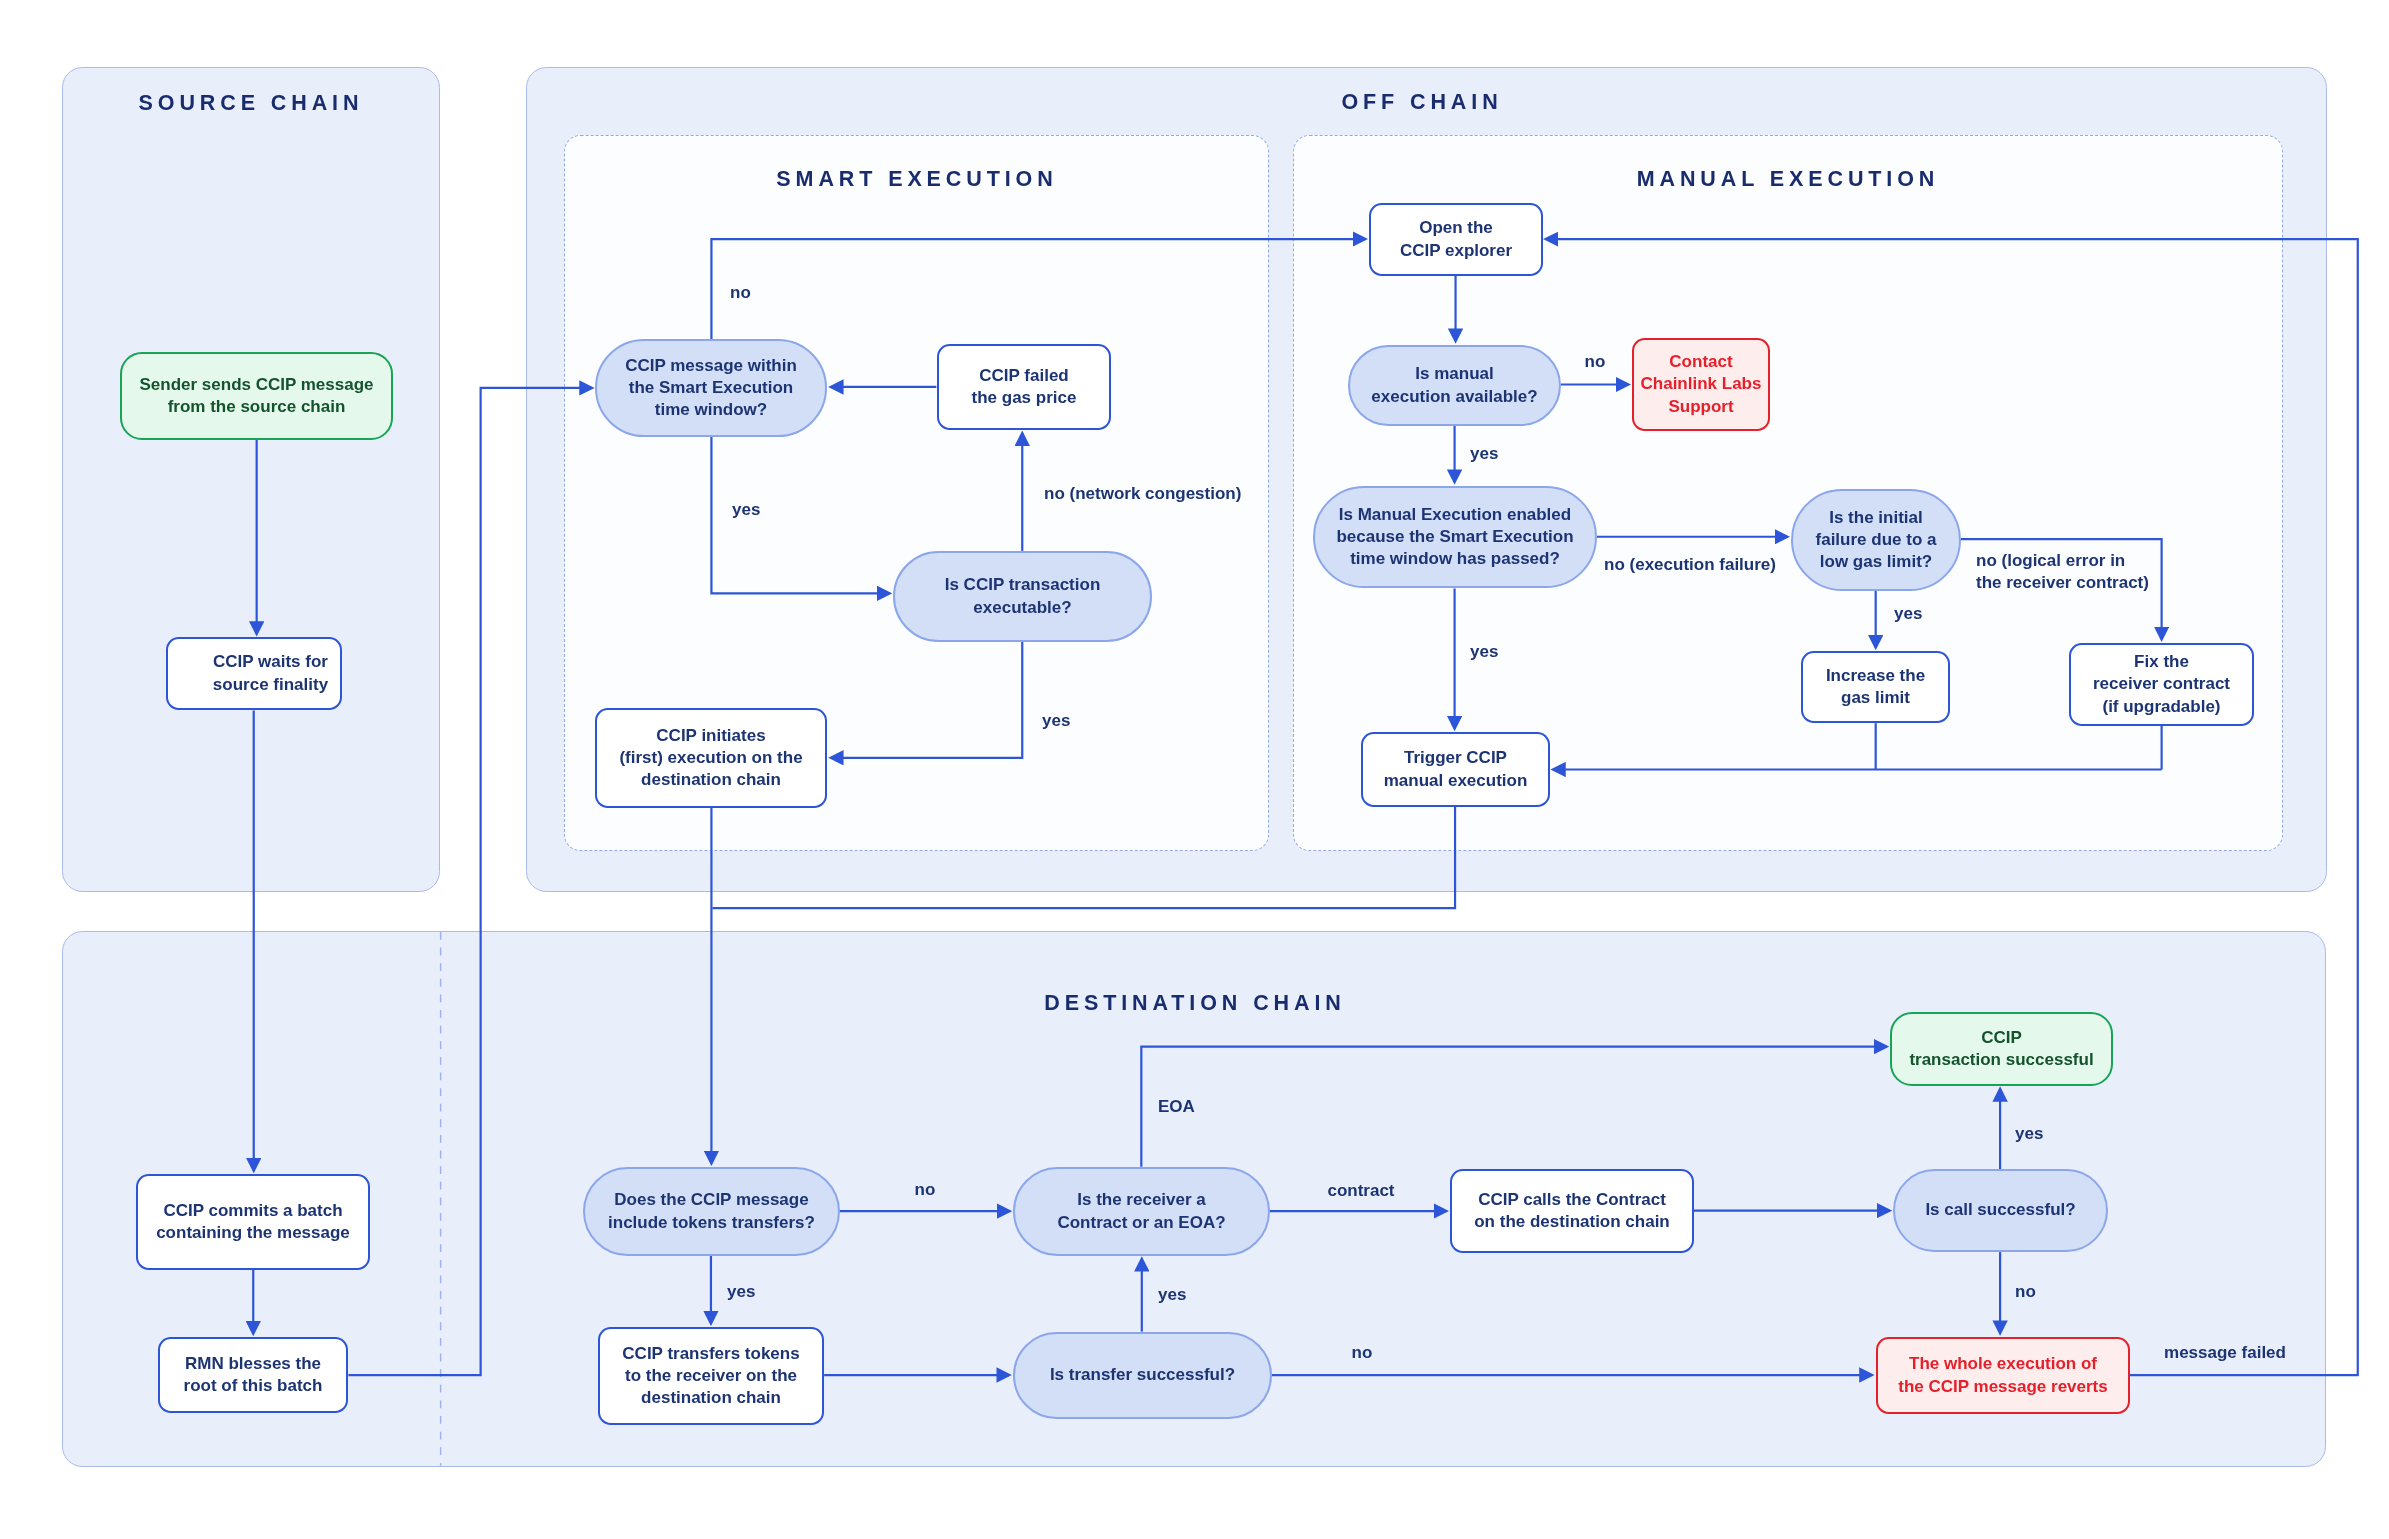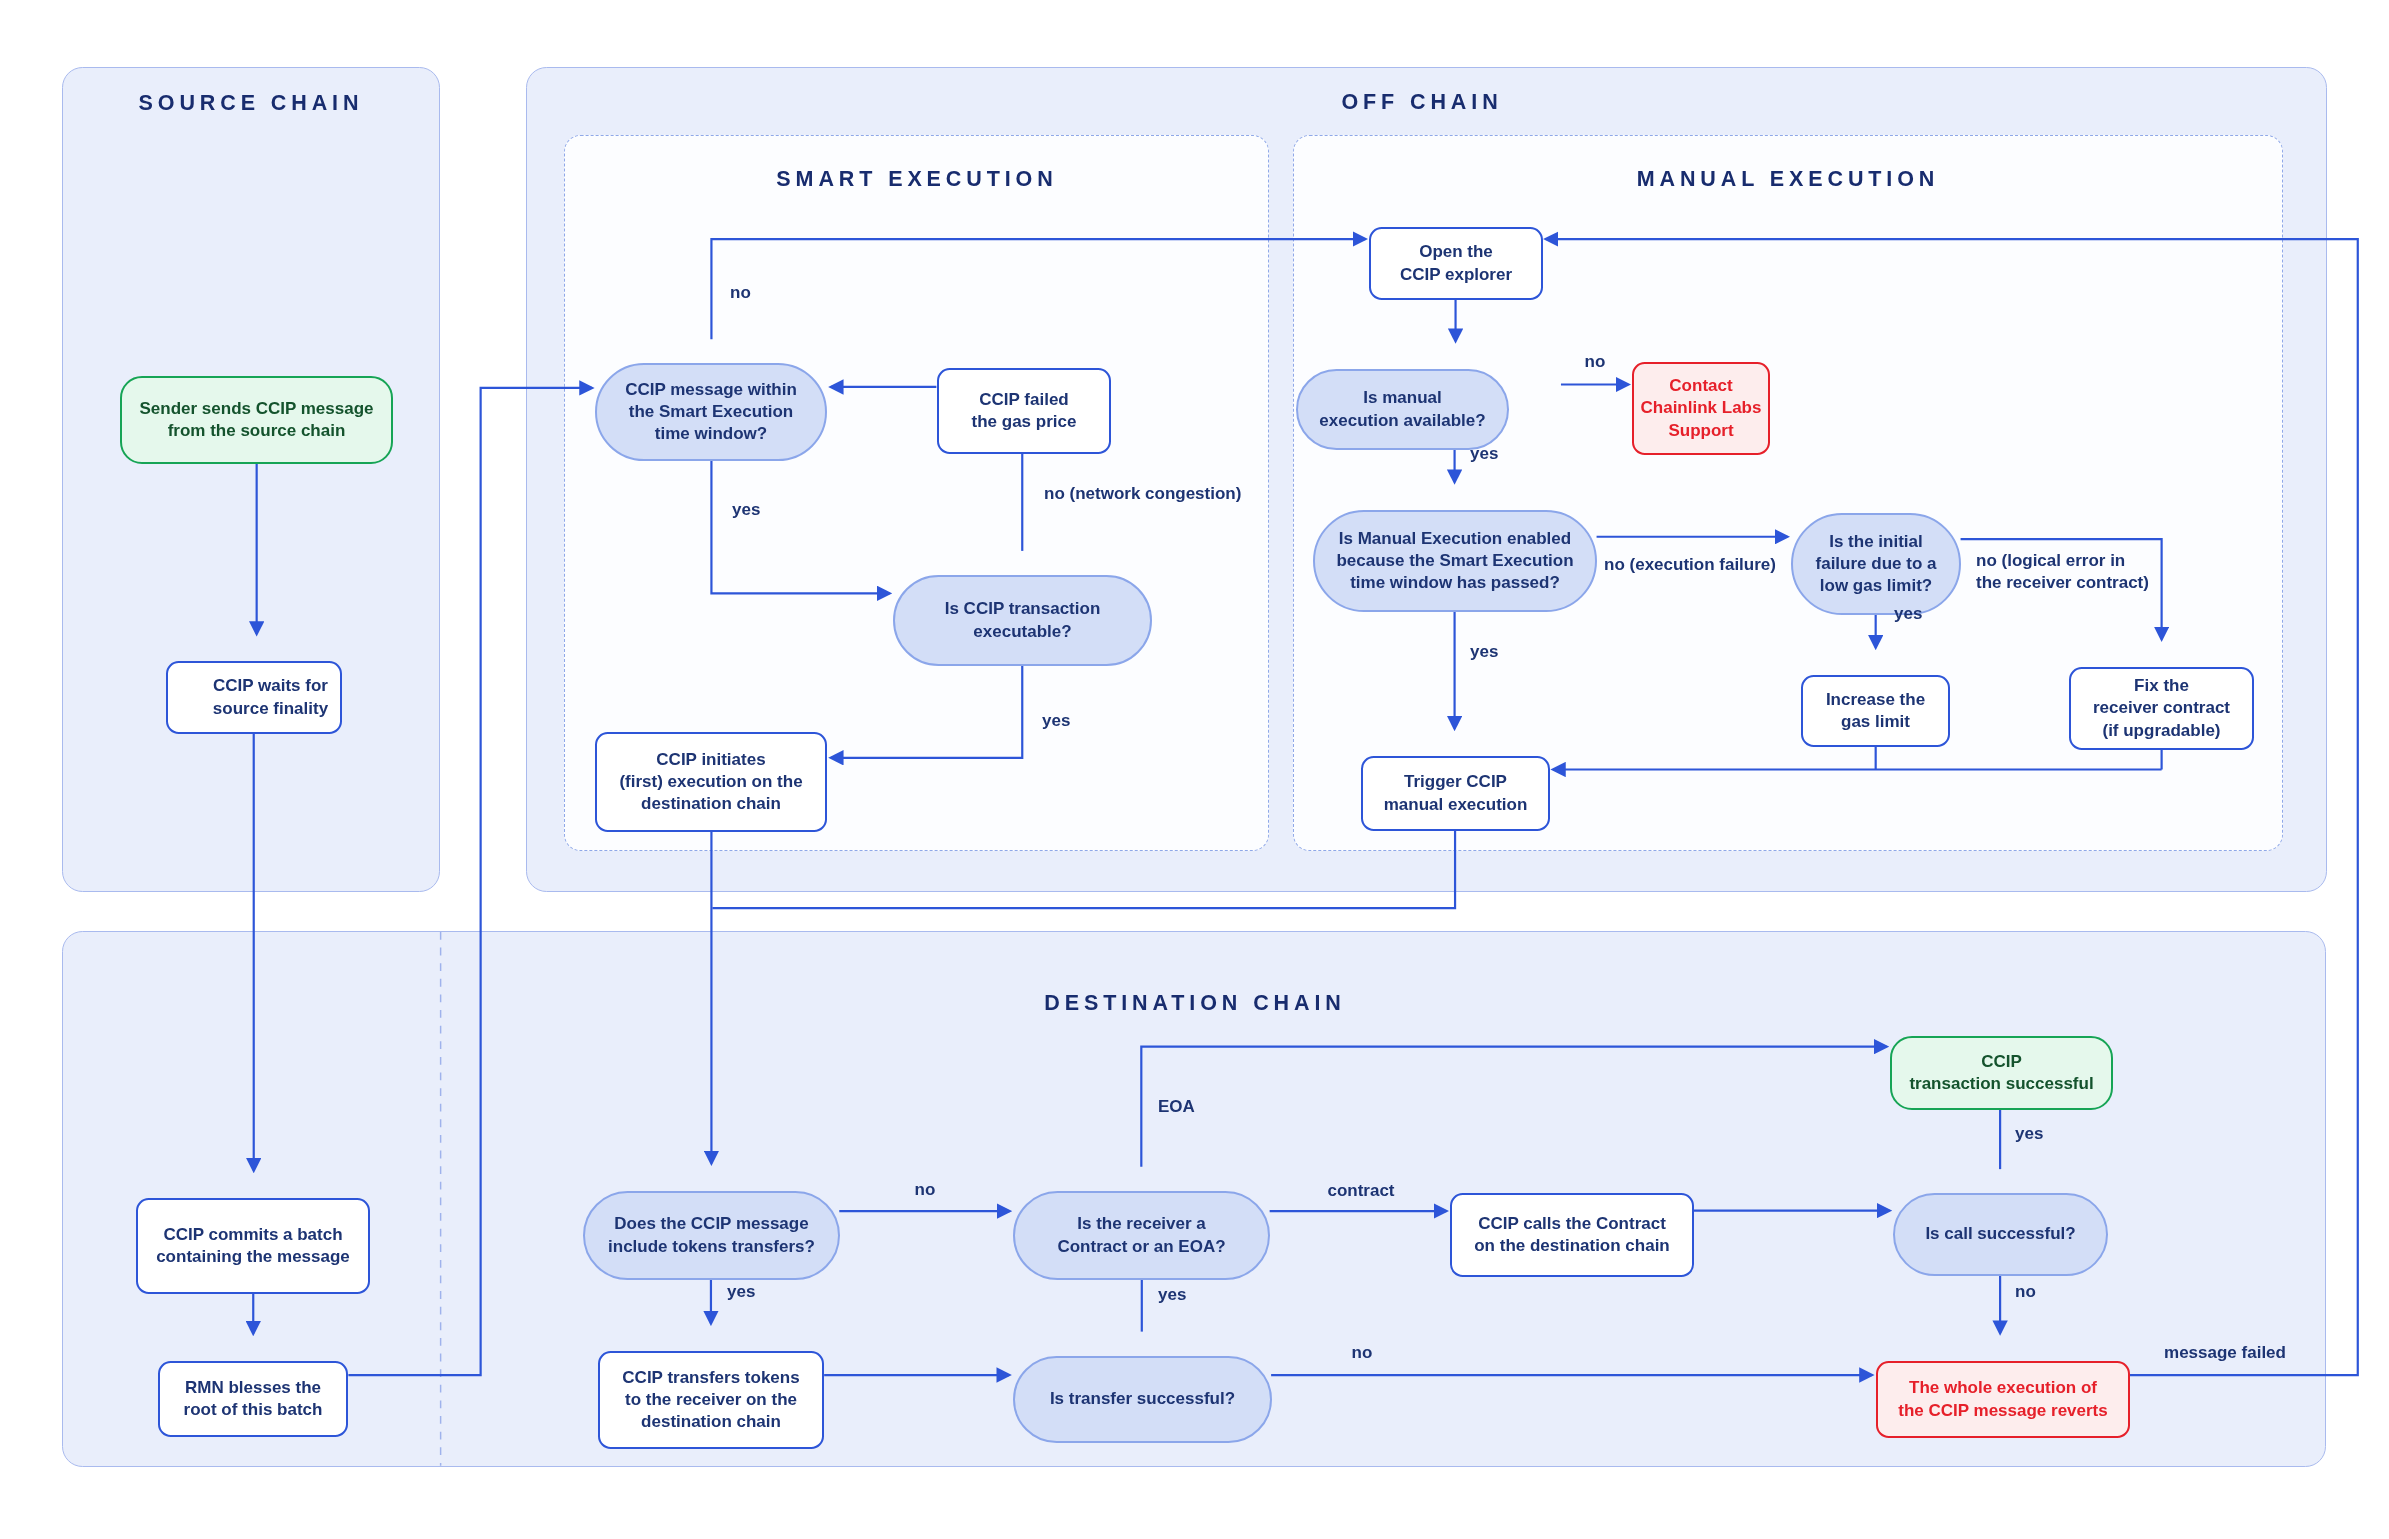--- a/index.html
+++ b/index.html
@@ -9,21 +9,21 @@
   .panel{position:absolute;background:#e9eefb;border:1.5px solid #a9baee;border-radius:20.5px;box-sizing:border-box;}
   .subpanel{position:absolute;background:#fcfdff;border:1.5px dashed #8fa8e8;border-radius:16.6px;box-sizing:border-box;}
 
   .ptitle{position:absolute;transform:translate(-50%,-50%);font-weight:bold;font-size:21.5px;
           letter-spacing:4.9px;color:#182c6e;white-space:nowrap;z-index:5;}
 
   .edges{position:absolute;left:0;top:0;z-index:3;}
 
   .node{position:absolute;display:flex;align-items:center;justify-content:center;text-align:center;
         white-space:pre-line;font-weight:bold;font-size:17px;line-height:1.3;color:#1d3473;
-        box-sizing:border-box;z-index:4;margin-top:24px;}
+        box-sizing:border-box;z-index:4;}
   .rect{background:#ffffff;border:2px solid #2d55d8;border-radius:12.7px;}
   .stadium{background:#d3def7;border:2px solid #8ba6ea;border-radius:488px;}
   .green{background:#e5f8ec;border:2.4px solid #16a455;border-radius:22px;color:#14532d;}
   .red{background:#fdeded;border:2.9px solid #e6202a;border-radius:12.7px;color:#e6202a;}
 
   .lbl{position:absolute;font-weight:bold;font-size:17px;color:#1d3473;transform:translateY(-50%);
        white-space:pre-line;z-index:5;line-height:1.3;}
   .lbl-c{transform:translate(-50%,-50%);text-align:center;}
 </style>
 </head>
@@ -107,21 +107,21 @@
   <div class="node rect" style="left:937px;top:344px;width:174px;height:86px;">CCIP failed
 the gas price</div>
   <div class="node stadium" style="left:893px;top:551px;width:259px;height:91px;">Is CCIP transaction
 executable?</div>
   <div class="node rect" style="left:595px;top:708px;width:232px;height:100px;">CCIP initiates
 (first) execution on the
 destination chain</div>
 
   <div class="node rect" style="left:1369px;top:203px;width:174px;height:73px;">Open the
 CCIP explorer</div>
-  <div class="node stadium" style="left:1296px;top:345px;width:213px;height:81px;">Is manual
+  <div class="node stadium" style="left:1348px;top:345px;width:213px;height:81px;">Is manual
 execution available?</div>
   <div class="node red" style="left:1632px;top:338px;width:138px;height:93px;">Contact
 Chainlink Labs
 Support</div>
   <div class="node stadium" style="left:1313px;top:486px;width:284px;height:102px;">Is Manual Execution enabled
 because the Smart Execution
 time window has passed?</div>
   <div class="node stadium" style="left:1791px;top:489px;width:170px;height:102px;">Is the initial
 failure due to a
 low gas limit?</div>

